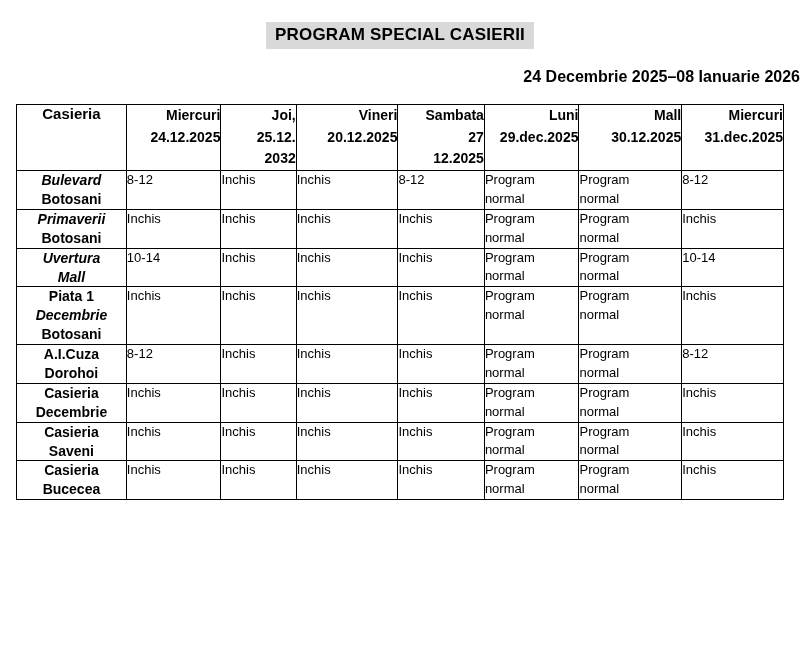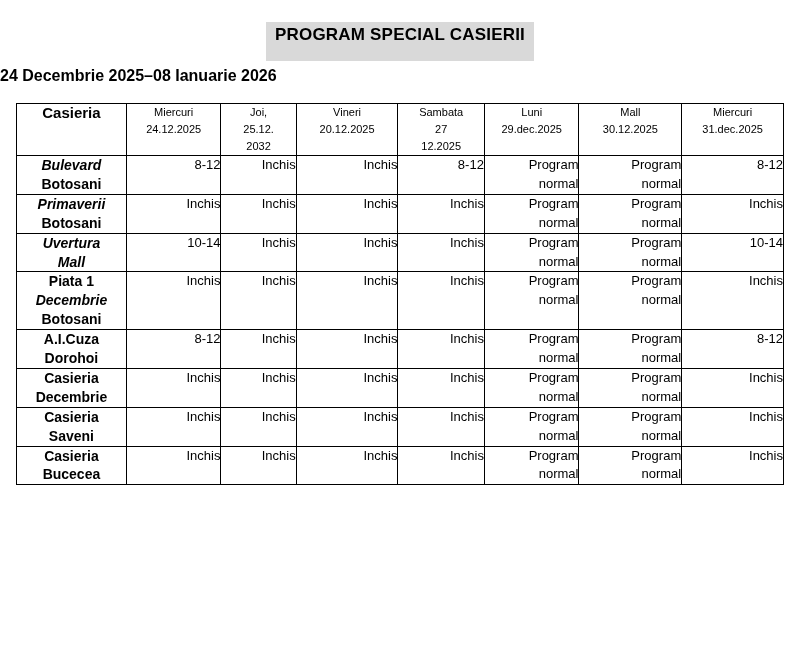--- a/index.html
+++ b/index.html
@@ -24,43 +24,43 @@
   .title-wrap {
     text-align: center;
     margin-top: 22px;
   }
   .title {
     display: inline-block;
     background: #d9d9d9;
     font-size: 17px;
     font-weight: bold;
     letter-spacing: 0.2px;
-    padding: 3px 9px 16px 9px;
+    padding: 3px 9px 4px 9px;
   }
   .subtitle {
-    text-align: left;
+    text-align: right;
     font-size: 16px;
     font-weight: bold;
-    margin-top: 6px;
+    margin-top: 19px;
   }
   table.schedule {
     border-collapse: collapse;
     margin: 18px auto 0 auto;
     width: 768px;
     table-layout: fixed;
   }
   table.schedule td, table.schedule th {
     border: 1px solid #000000;
     vertical-align: top;
     padding: 0;
   }
   .hdr-cell {
-    text-align: center;
-    font-weight: normal;
-    font-size: 11px;
+    text-align: right;
+    font-weight: bold;
+    font-size: 14px;
     line-height: 1.55;
     padding: 9px 3px 9px 3px;
     vertical-align: top;
   }
   .hdr-first {
     vertical-align: middle;
     text-align: center;
     font-weight: bold;
     font-size: 15px;
     padding: 6px 4px;
@@ -71,21 +71,21 @@
     text-align: center;
     padding: 7px 4px 8px 4px;
     line-height: 1.35;
     vertical-align: top;
     margin-left: 16px;
   }
   .row-label.italic {
     font-style: italic;
   }
   .cell {
-    text-align: right;
+    text-align: left;
     font-size: 13px;
     padding: 8px 3px 8px 3px;
     line-height: 1.45;
     vertical-align: top;
   }
   .cell .l2 { display: block; }
   
   col.c0 { width: 108px; }
   col.c1 { width: 93px; }
   col.c2 { width: 74px; }

